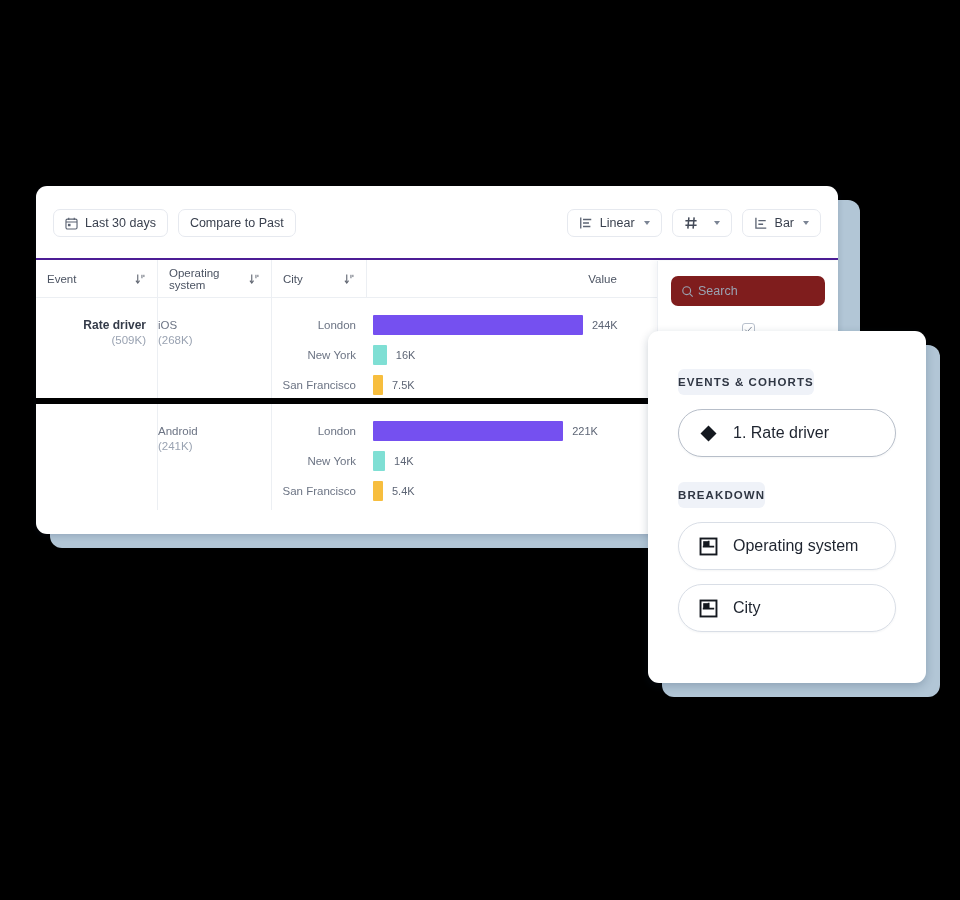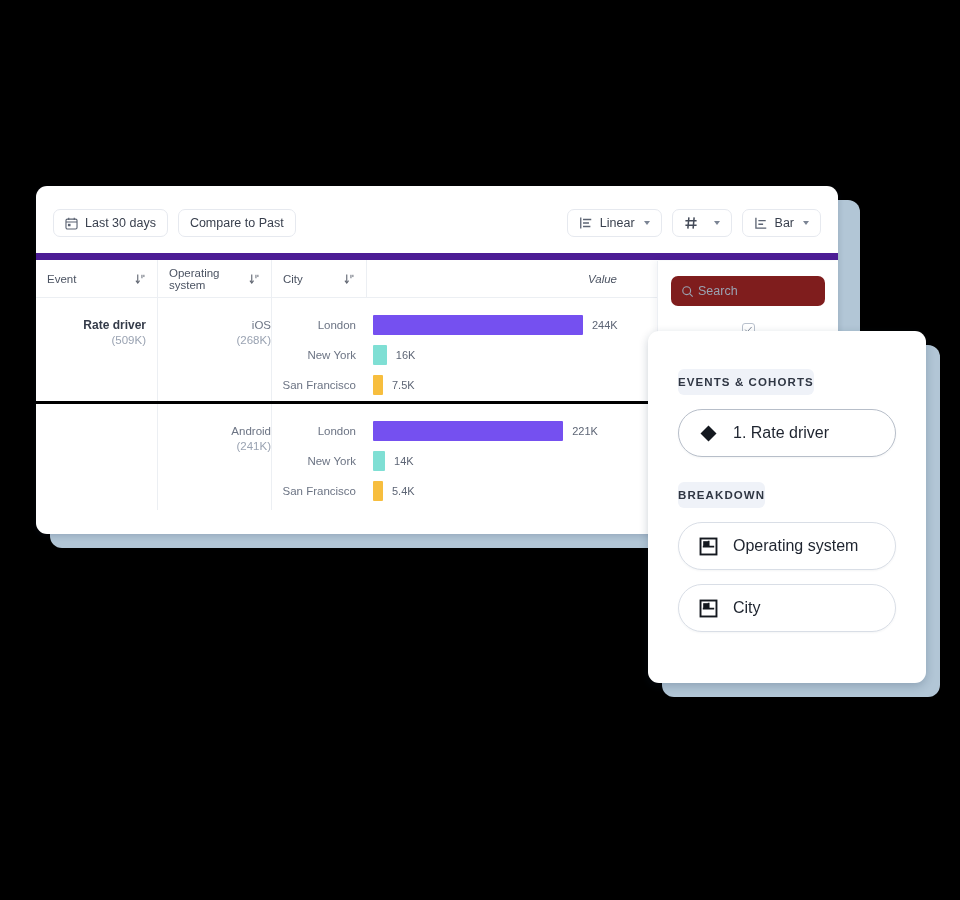--- a/index.html
+++ b/index.html
@@ -35,21 +35,21 @@
     background: #ffffff;
     border-radius: 11px;
     box-shadow: 0 2px 6px rgba(20,40,70,0.18);
     overflow: hidden;
   }
 
   
   .toolbar {
     position: relative;
     height: 74px;
-    border-bottom: 7px solid #4c1d95;
+    border-bottom: 2px solid #4c1d95;
     box-sizing: border-box;
   }
   .btn {
     display: inline-flex;
     align-items: center;
     gap: 7px;
     height: 28px;
     padding: 0 11px;
     border: 1px solid #e6e9ef;
     border-radius: 7px;
@@ -84,37 +84,37 @@
     align-items: center;
     font-size: 11.5px;
     color: #4b5362;
     box-sizing: border-box;
     border-right: 1px solid #eceff3;
     padding: 0 11px;
   }
   .th.c-event { width: 122px; justify-content: space-between; }
   .th.c-os    { width: 114px; justify-content: space-between; }
   .th.c-city  { width: 95px;  justify-content: space-between; }
-  .th.c-value { flex: 1; justify-content: center; border-right: none; font-style: italic; }
+  .th.c-value { flex: 1; justify-content: center; border-right: none; }
   .sort-ico { opacity: .82; }
 
   .grp {
     display: flex;
-    border-bottom: 3px solid #000000;
+    border-bottom: 6px solid #000000;
     box-sizing: border-box;
     height: 106px;
   }
   .grp:last-child { border-bottom: none; }
   .cell {
     box-sizing: border-box;
     border-right: 1px solid #eceff3;
     padding-top: 20px;
   }
   .cell.c-event { width: 122px; text-align: right; padding-right: 11px; }
-  .cell.c-os    { width: 114px; text-align: right; }
+  .cell.c-os    { width: 114px; padding-right: 11px; }
   .cell.c-city  { width: 95px; border-right: none; padding: 0; }
   .cell.c-value { flex: 1; border-right: none; padding: 0; }
 
   .lbl-main { font-size: 12px; font-weight: bold; color: #343b49; line-height: 15px; }
   .lbl-sub  { font-size: 11.5px; color: #9aa3b2; line-height: 15px; }
   .lbl-plain{ font-size: 11.5px; color: #6c7484; line-height: 15px; }
 
   .city-rows { padding-top: 12px; }
   .city-row {
     height: 30px;

